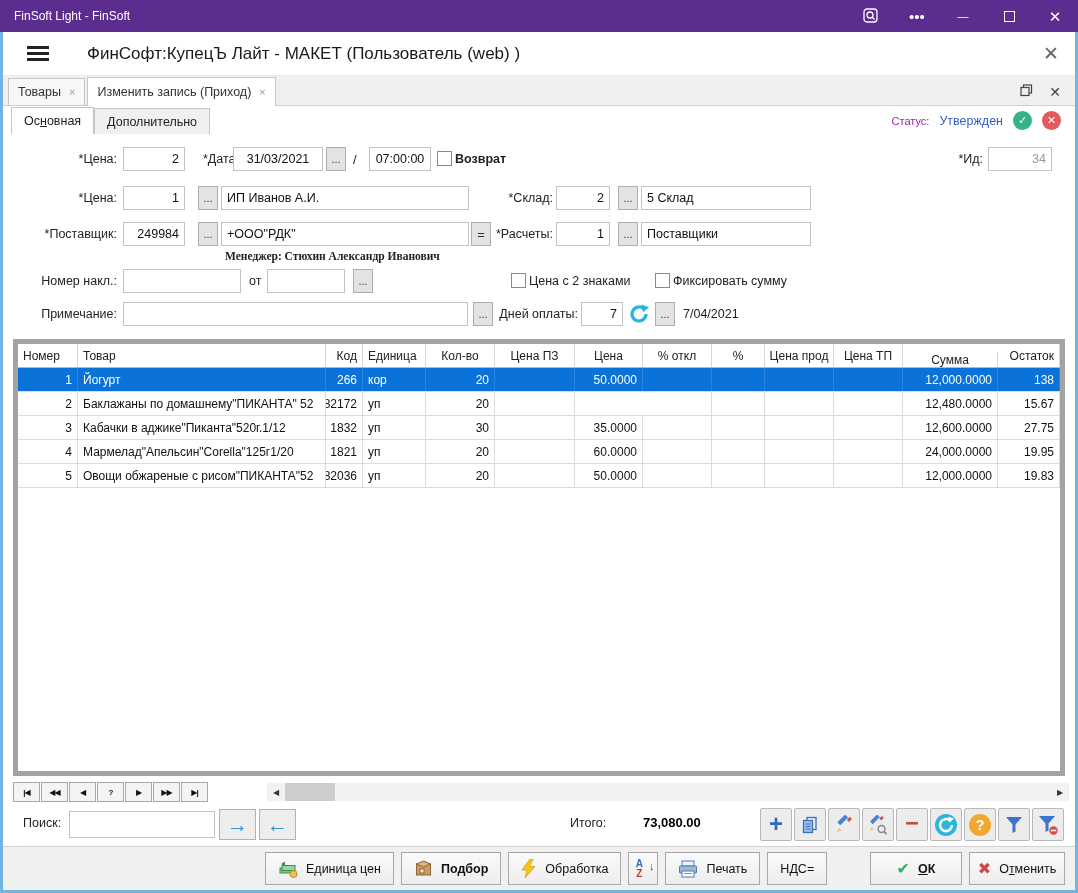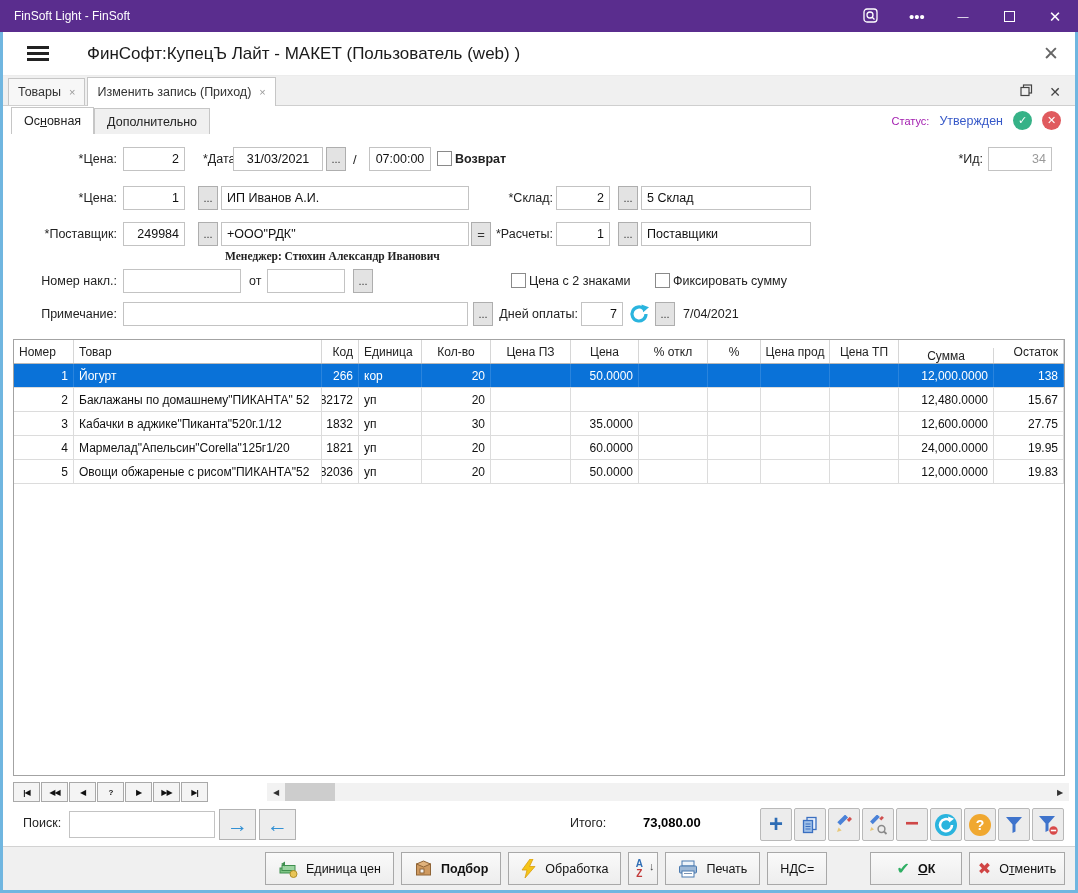--- a/index.html
+++ b/index.html
@@ -54,21 +54,21 @@
   .ro { color:#9a9a9a; }
   .browse-btn { position:absolute; width:20px; height:24px; background:#e3e3e3; border:1px solid #aeaeae; font-size:11px; color:#333; display:flex; align-items:center; justify-content:center; cursor:pointer; }
   .checkbox { position:absolute; width:15px; height:15px; border:1px solid #8a8a8a; background:#fff; cursor:pointer; }
   .cb-label { position:absolute; font-size:12.5px; }
   .bold { font-weight:bold; }
   .manager-line { position:absolute; font-family:"Liberation Serif","DejaVu Serif",serif; font-weight:bold; font-size:11.5px; color:#222; }
   .slash { position:absolute; font-size:13px; }
   .refresh-btn { position:absolute; width:24px; height:24px; display:flex; align-items:center; justify-content:center; cursor:pointer; }
 
   
-  .grid { margin:0 10px; flex:1; border:1px solid #a3a3a3; background:#fff; overflow:hidden; display:flex; flex-direction:column; }
+  .grid { margin:0 10px; flex:1; border:5px solid #a3a3a3; background:#fff; overflow:hidden; display:flex; flex-direction:column; }
   .thead { display:flex; height:24px; border-bottom:1px solid #b9b9b9; background:#fff; flex:none; }
   .hcell { font-size:12px; color:#222; padding:0 5px; display:flex; align-items:center; border-right:1px solid #d6d6d6; overflow:hidden; white-space:nowrap; flex:none; }
   .trow { display:flex; height:24px; border-bottom:1px solid #dcdcdc; background:#fff; cursor:pointer; flex:none; }
   .tcell { font-size:12px; color:#111; padding:0 5px; display:flex; align-items:center; border-right:1px solid #dcdcdc; overflow:hidden; white-space:nowrap; flex:none; }
   .trow.selected { background:#0a72d8; }
   .trow.selected .tcell { color:#fff; border-right-color:#2a84dd; }
   .al { justify-content:flex-start; } .ar { justify-content:flex-end; } .ac { justify-content:center; }
 
   
   .nav-row { height:24px; flex:none; display:flex; align-items:center; padding-left:10px; margin-top:4px; }

